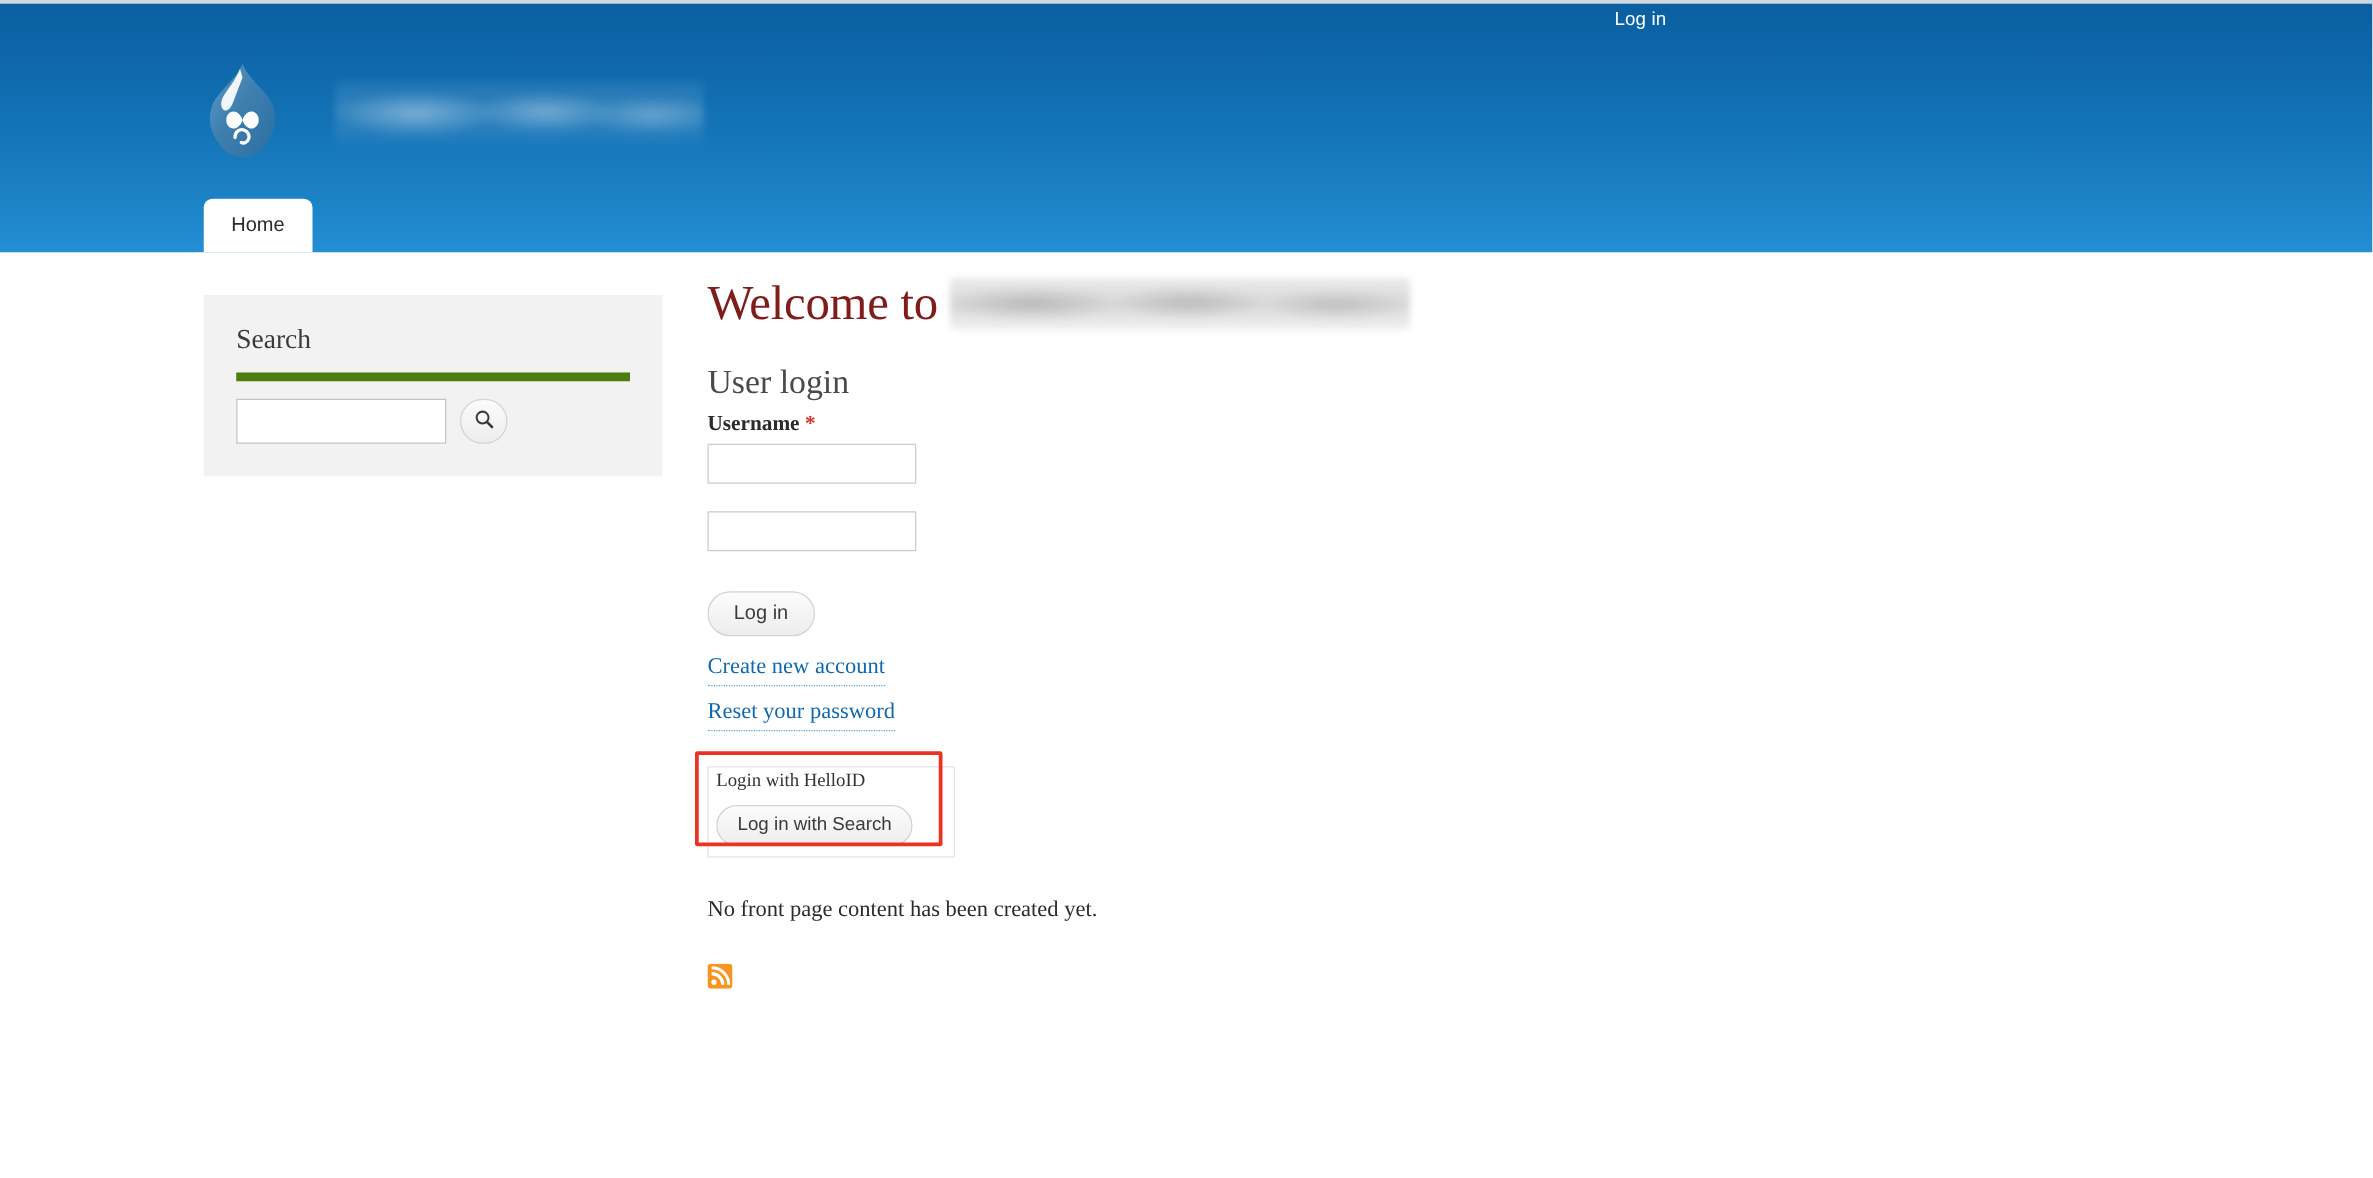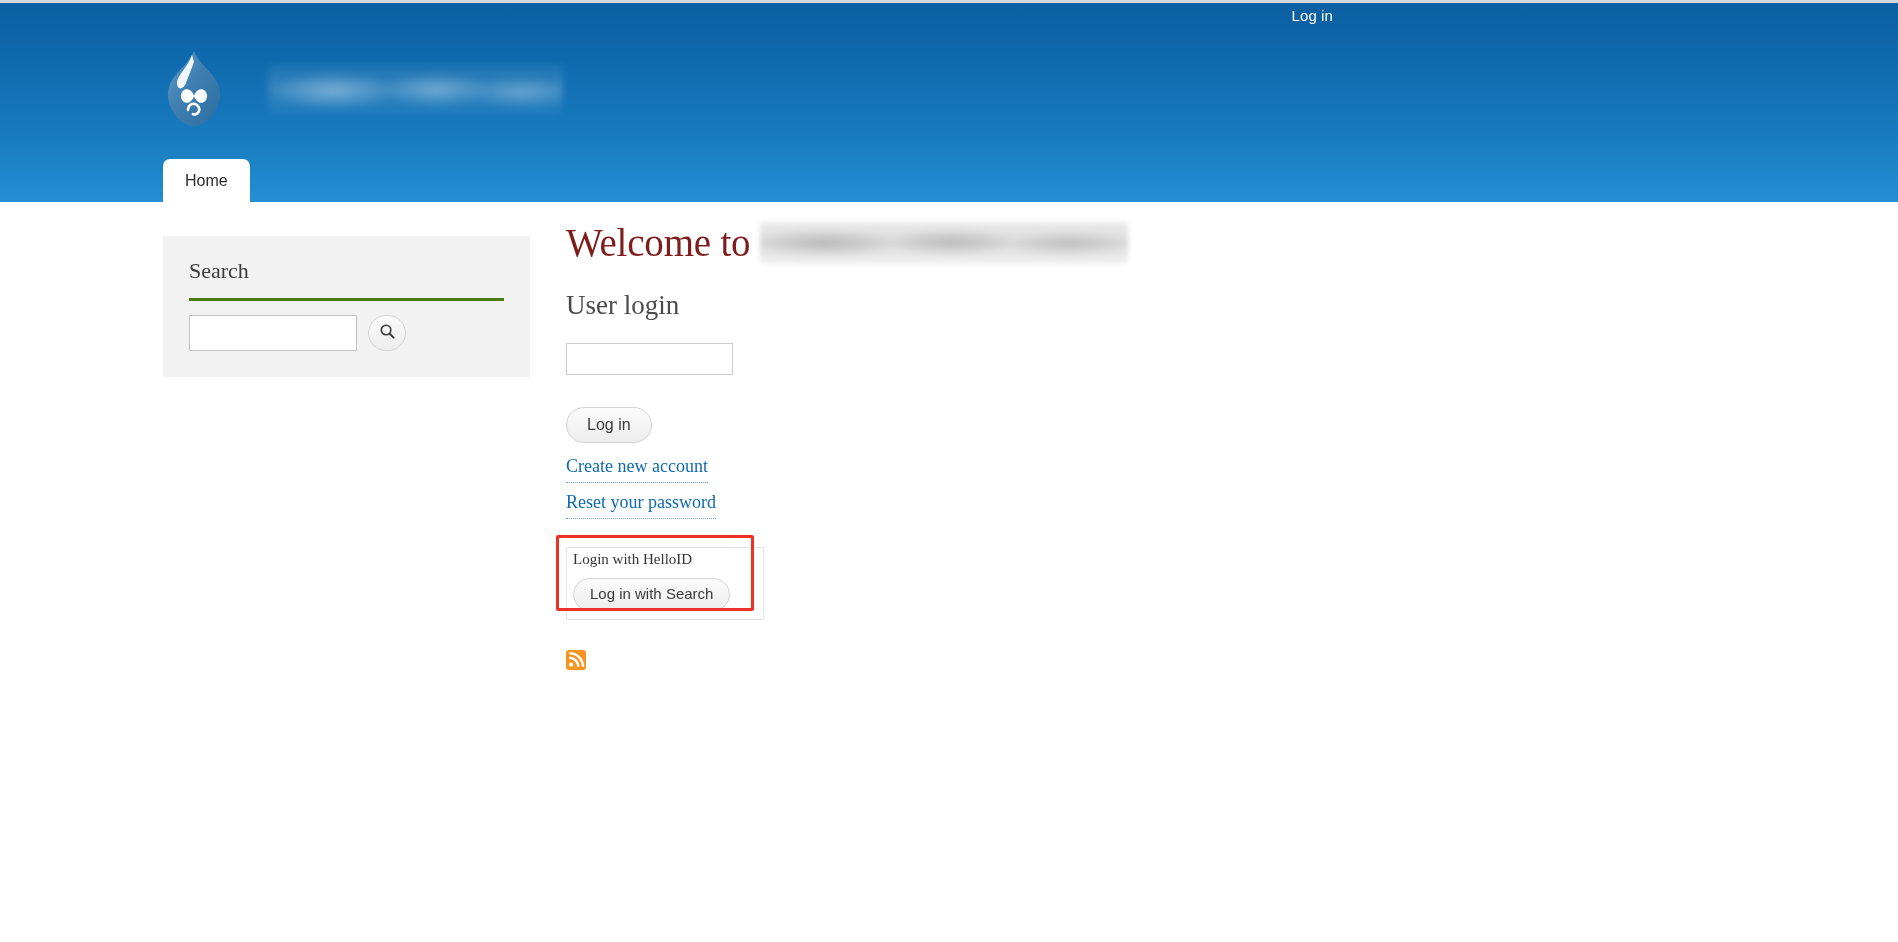--- a/index.html
+++ b/index.html
@@ -121,21 +121,21 @@
     background: #f2f2f2;
     padding: 22px 26px 26px 26px;
   }
   .block-title {
     font-family: "Liberation Serif", "DejaVu Serif", serif;
     font-size: 22px;
     font-weight: normal;
     color: #3b3b3b;
     margin: 0 0 10px 0;
     padding-bottom: 14px;
-    border-bottom: 3px solid #4d7c0f;
+    border-bottom: 7px solid #4d7c0f;
   }
   .search-row {
     display: flex;
     align-items: center;
     gap: 11px;
     margin-top: 14px;
   }
   .search-input {
     width: 168px;
     height: 36px;
@@ -192,21 +192,21 @@
       radial-gradient(ellipse 80px 18px at 84% 52%, rgba(120,120,120,.26), rgba(120,120,120,0) 75%),
       linear-gradient(to bottom, rgba(200,200,200,.35), rgba(170,170,170,.45) 50%, rgba(210,210,210,.3));
     filter: blur(2.6px);
   }
 
   .form-heading {
     font-family: "Liberation Serif", "DejaVu Serif", serif;
     font-size: 27px;
     font-weight: normal;
     color: #4a4a4a;
-    margin: 26px 0 22px 0;
+    margin: 26px 0 8px 0;
     line-height: 1.1;
   }
 
   .form-item { margin-bottom: 22px; }
   .form-label {
     display: block;
     font-family: "Liberation Serif", "DejaVu Serif", serif;
     font-size: 17px;
     font-weight: bold;
     color: #2b2b2b;
@@ -373,20 +373,27 @@
       <div class="page-title-row">
         <h1 class="page-title">Welcome to</h1>
         <span class="title-redacted"></span>
       </div>
 
       <section>
         <h2 class="form-heading">User login</h2>
 
         <form>
 
+          <div class="form-item">
+            <label class="form-label">
+              <span>Username</span>
+              <span class="req">*</span>
+            </label>
+            <input class="text-field" type="text" placeholder="" style="">
+          </div>
 
           <div class="form-item">
             <input class="text-field" type="password" placeholder="" style="">
           </div>
 
           <button class="btn btn-login" type="submit">Log in</button>
         </form>
 
         <div class="form-links">
           <span class="link-row">
@@ -400,20 +407,21 @@
 
       <section class="helloid-wrap">
         <div class="helloid-highlight"></div>
         <div class="helloid-inner">
           <h2 class="helloid-title">Login with HelloID</h2>
           <button class="btn btn-generic" type="button">Log in with Search</button>
         </div>
       </section>
 
       <div class="front-note">
+        <div>No front page content has been created yet.</div>
       </div>
 
       <a href="#" class="feed-icon">
         <svg viewBox="0 0 20 20" width="20" height="20" aria-hidden="true">
           <rect x="0" y="0" width="20" height="20" rx="3" ry="3" fill="#f79520"></rect>
           <circle cx="5.2" cy="14.7" r="2.1" fill="#ffffff"></circle>
           <path d="M3.3 9.1 A7.7 7.7 0 0 1 11 16.8 L13.6 16.8 A10.3 10.3 0 0 0 3.3 6.5 Z" fill="#ffffff"></path>
           <path d="M3.3 4.3 A12.5 12.5 0 0 1 15.8 16.8 L18.2 16.8 A14.9 14.9 0 0 0 3.3 1.9 Z" fill="#ffffff"></path>
         </svg>
       </a>

